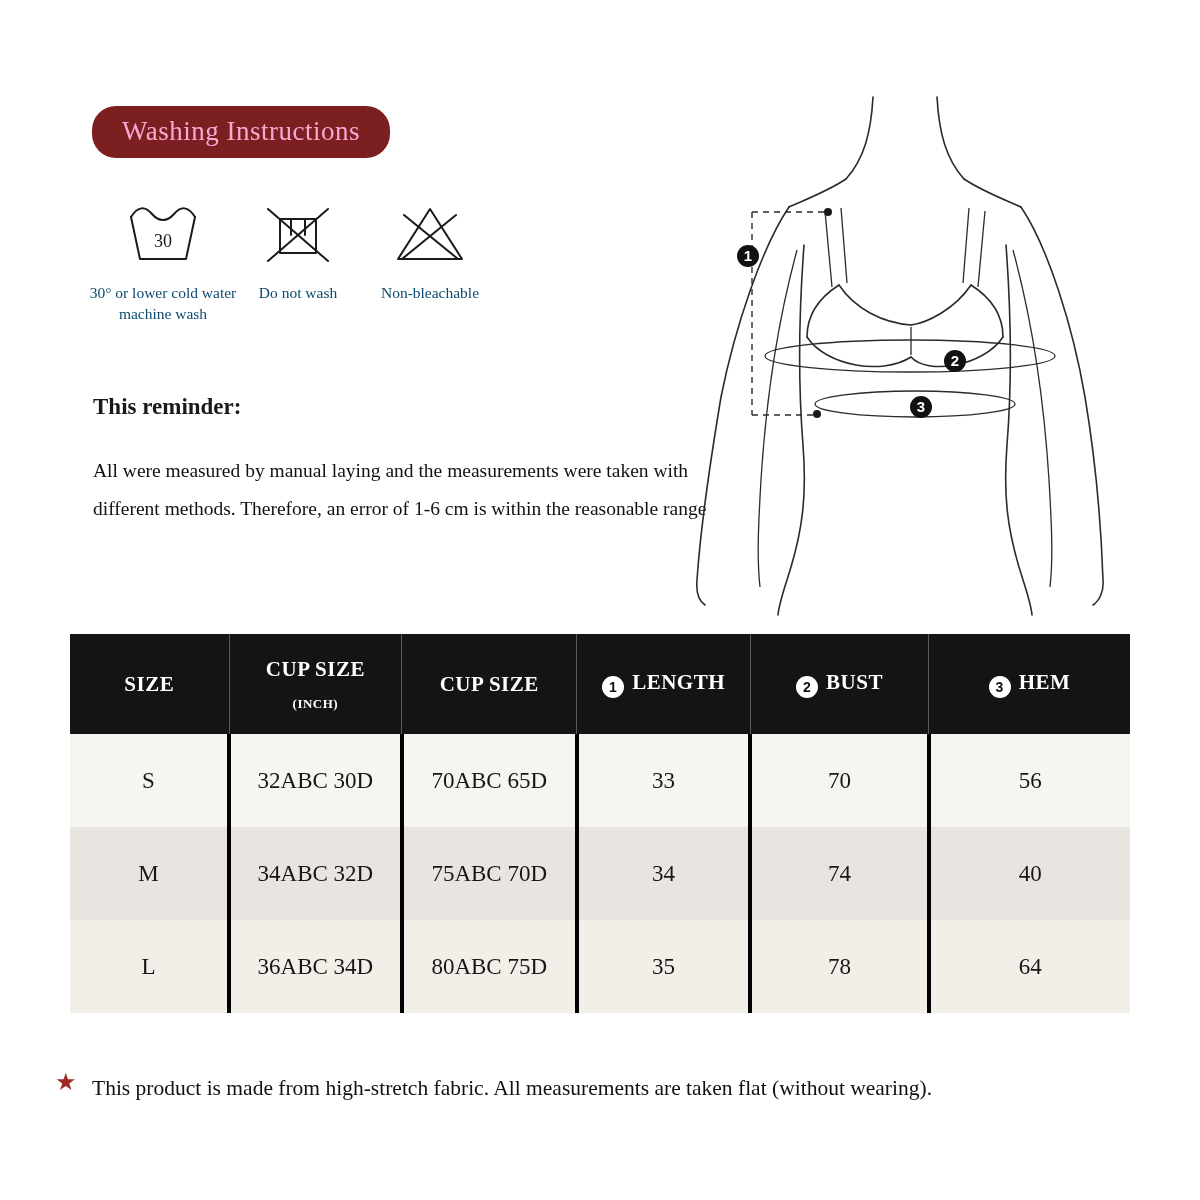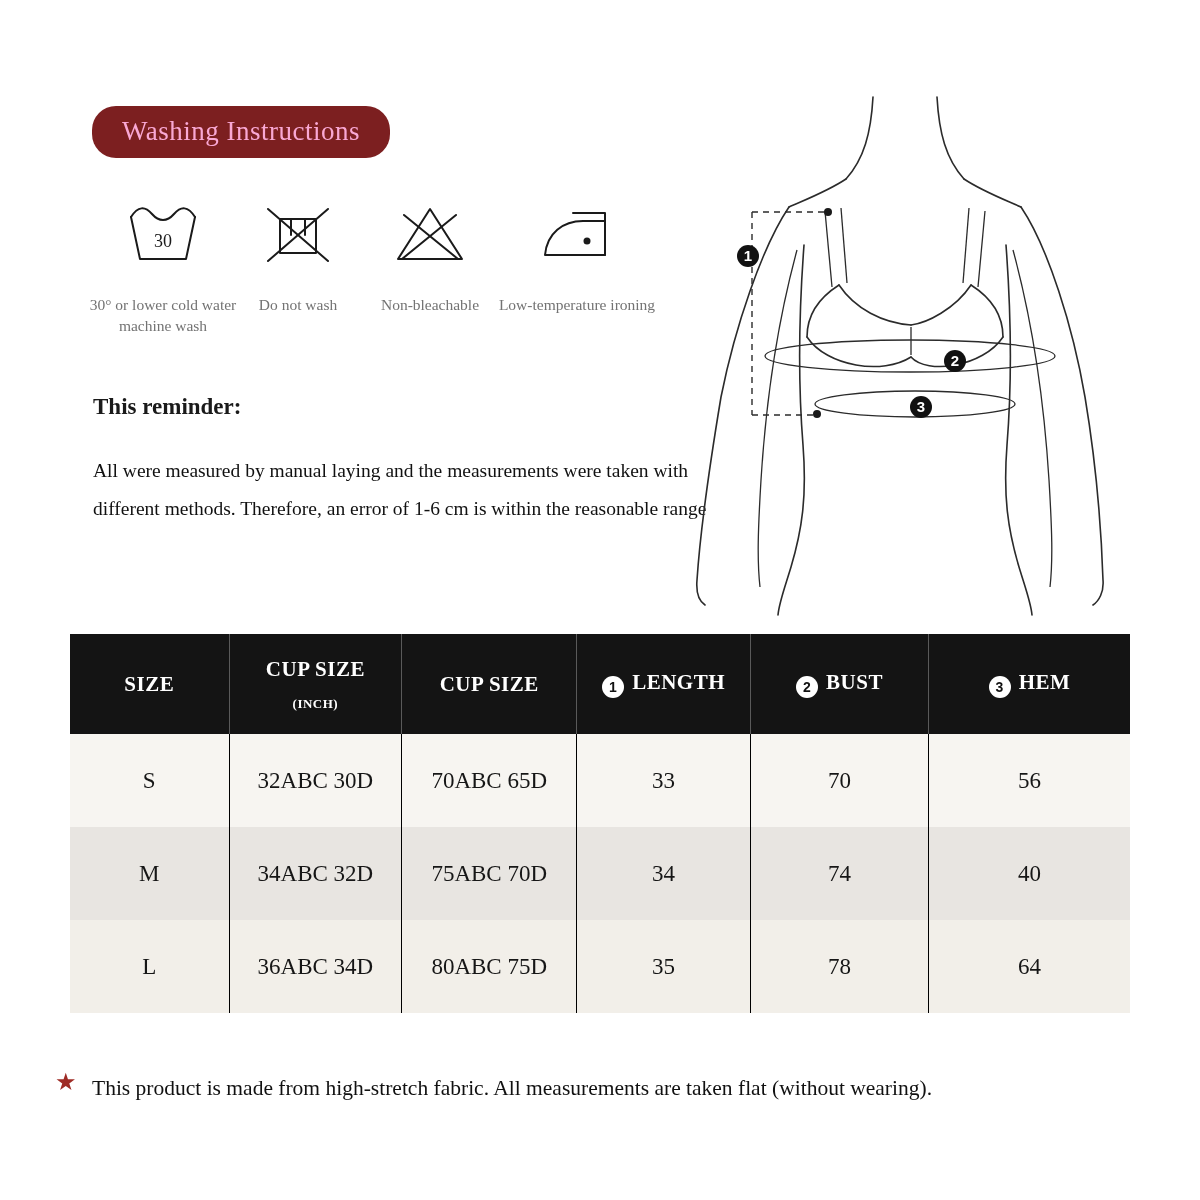--- a/index.html
+++ b/index.html
@@ -15,21 +15,21 @@
     font-size: 27px; line-height: 1;
     padding: 12px 30px 13px 30px;
     border-radius: 24px;
     letter-spacing: 0.5px;
   }
 
   
   .care-item { position: absolute; top: 198px; width: 160px; text-align: center; }
   .care-item .glyph { display: inline-block; height: 72px; }
   .care-item .care-label {
-    margin-top: 20px; font-size: 15.5px; line-height: 21px; color: #737373;
+    margin-top: 8px; font-size: 15.5px; line-height: 21px; color: #0c4a6e;
   }
   #care-0 { left: 83px; }
   #care-1 { left: 218px; }
   #care-2 { left: 350px; }
   #care-3 { left: 497px; }
   .care-svg path, .care-svg line, .care-svg polygon { fill: none; stroke: #1a1a1a; stroke-width: 2; stroke-linecap: round; stroke-linejoin: round; }
   .care-svg text { stroke: none; fill: #1a1a1a; font-family: "Liberation Serif", serif; }
   .care-svg circle.dot { fill: #1a1a1a; stroke: none; }
 
   
@@ -61,21 +61,21 @@
     background: #141414; color: #ffffff;
     height: 100px; font-size: 21px; font-weight: bold;
     text-align: center; vertical-align: middle;
     border-left: 1px solid #5a5a5a;
     letter-spacing: 0.5px;
   }
   .size-table th:first-child { border-left: none; }
   .size-table td {
     height: 93px; text-align: center; vertical-align: middle;
     font-size: 23px; color: #161616;
-    border-left: 1px solid #000000;
+    border-left: 4px solid #000000;
   }
   .size-table td:first-child { border-left: none; }
   .row-s td { background: #f7f5f1; }
   .row-m td { background: #e8e5e1; }
   .row-l td { background: #f2efe9; }
   .th-sub { display: block; font-size: 13px; font-weight: bold; margin-top: 14px; letter-spacing: 0.5px; }
   .th-badge {
     display: inline-flex; align-items: center; justify-content: center;
     width: 22px; height: 22px; border-radius: 50%;
     background: #ffffff; color: #111111;
@@ -129,30 +129,20 @@
     <span class="glyph">
       <svg class="care-svg" width="80" height="72" viewBox="0 0 80 66">
         <polygon points="40,8 8,58 72,58"></polygon>
         <line x1="14" y1="14" x2="68" y2="58"></line>
         <line x1="66" y1="14" x2="12" y2="58"></line>
       </svg>
     </span>
     <div class="care-label">Non-bleachable</div>
   </div>
 
-  <div class="care-item" id="care-3">
-    <span class="glyph">
-      <svg class="care-svg" width="80" height="72" viewBox="0 0 80 66">
-        <path d="M36,12 L68,12 L68,54"></path>
-        <path d="M68,54 L8,54 C10,32 26,20 46,20 L68,20"></path>
-        <circle class="dot" cx="50" cy="40" r="3.5"></circle>
-      </svg>
-    </span>
-    <div class="care-label">Low-temperature ironing</div>
-  </div>
 
   <div class="reminder-heading">This reminder:</div>
   <div class="reminder-body">All were measured by manual laying and the measurements were taken with different methods. Therefore, an error of 1-6 cm is within the reasonable range</div>
 
   <div class="diagram">
     <svg viewBox="0 0 480 530">
 
       <path class="fig-line" d="M208,2 C206,38 199,64 181,84"></path>
       <path class="fig-line" d="M272,2 C274,38 281,64 299,84"></path>
 

